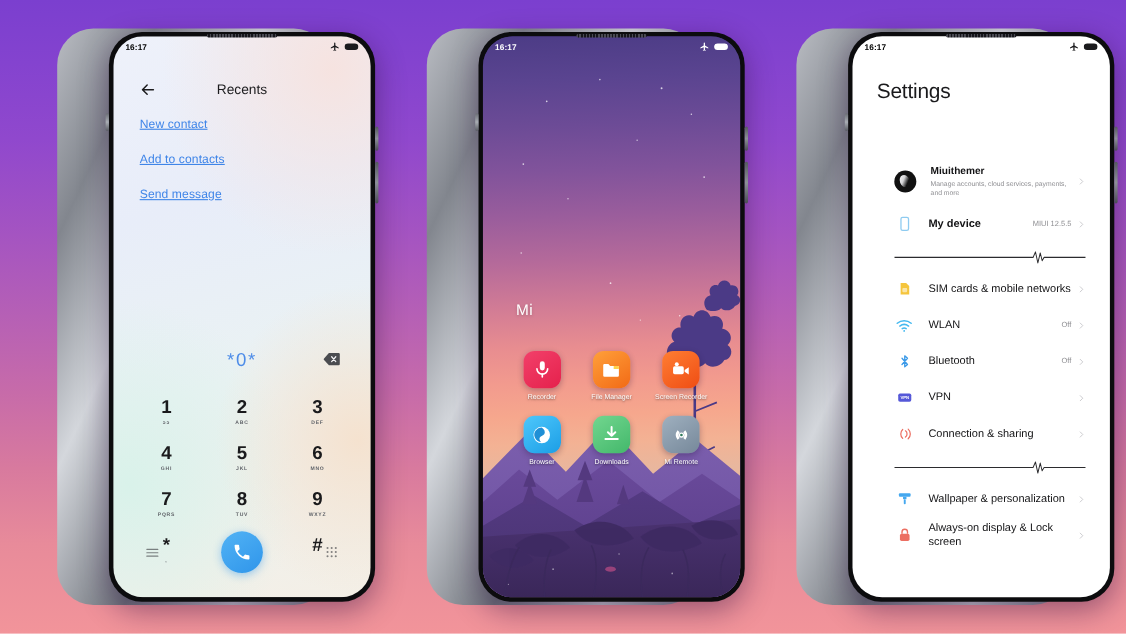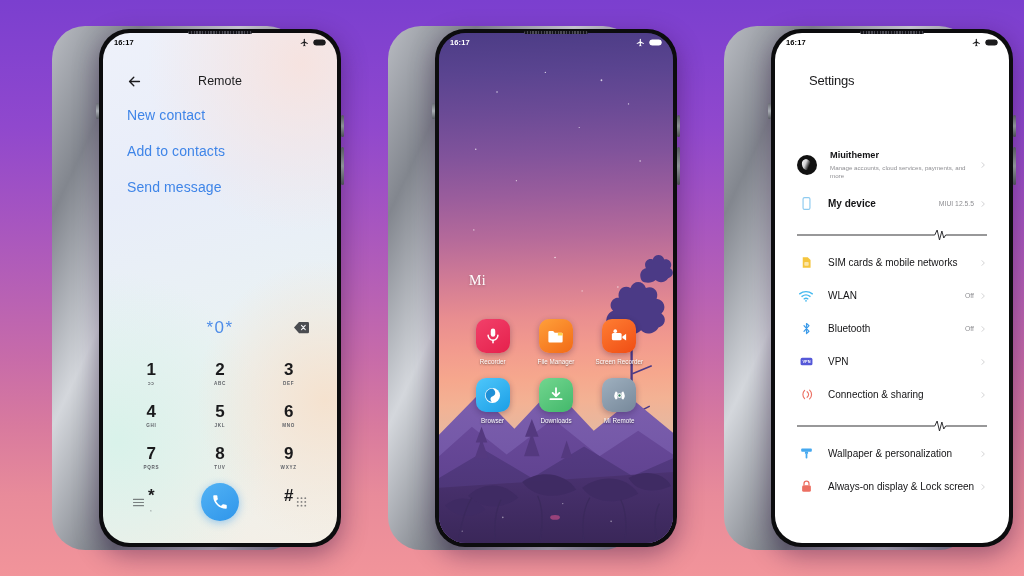--- a/index.html
+++ b/index.html
@@ -85,21 +85,21 @@
   }
   .dl-back{
     position:absolute; left:22px; width:18px;height:18px;
     display:flex;align-items:center;justify-content:center;
   }
   .dl-title{
     width:100%; text-align:center; font-size:12.5px; color:#1c1c1e; font-weight:400;
   }
   .dl-links{ position:absolute; top:74px; left:24px; right:16px; }
   .dl-link{
-    font-size:14px; color:#3f85e8; margin-bottom:20px; letter-spacing:.1px;
+    font-size:11px; color:#3f85e8; margin-bottom:20px; letter-spacing:.1px;text-decoration:underline;
   }
   .dl-display{
     position:absolute; top:282px; left:0; right:0; height:26px;
   }
   .dl-number{
     text-align:center; font-size:17px; color:#4d8ce8; letter-spacing:1.5px;
     font-weight:400; line-height:26px;
   }
   .dl-backspace{
     position:absolute; right:28px; top:5px; width:15px;height:13px;
@@ -136,21 +136,20 @@
     position:absolute; inset:0;
     background:linear-gradient(178deg,
       #4c3c86 0%, #5a4490 8%, #6c4b96 16%, #81539b 24%,
       #9a5d9c 32%, #b56a9a 40%, #d27c95 48%, #e88d90 55%,
       #f29a8e 61%, #f6a78d 67%, #f3b294 72%, #e8b79e 77%);
   }
   .mi-label{
     position:absolute; left:30px; top:240px;
     font-size:14px; color:#fff; letter-spacing:.4px;
     text-shadow:0 1px 3px rgba(0,0,0,.22);
-    font-family:Liberation Serif, serif;
   }
   .apps{
     position:absolute; top:286px; left:22px; right:22px;
     display:grid; grid-template-columns:repeat(3,1fr);
     row-gap:12px; z-index:10;
   }
   .app{ display:flex; flex-direction:column; align-items:center; cursor:pointer;}
   .app-ic{
     width:34px;height:34px;border-radius:10px;
     display:flex;align-items:center;justify-content:center;
@@ -160,30 +159,30 @@
     margin-top:5px; font-size:6.3px; color:#fff; text-align:center;
     line-height:8px; text-shadow:0 1px 2px rgba(0,0,0,.55);
     max-width:48px;
   }
 
   
   #phone3-outer{ left:724px; top:26px; width:248px; height:524px; }
   #phone3{ left:727px; top:29px; width:242px; height:518px; }
   .set-screen{ background:#fff; }
   .set-title{
-    position:absolute; top:40px; left:34px;
-    font-size:13px; font-weight:400; color:#1a1a1c; letter-spacing:-.2px;
+    position:absolute; top:40px; left:22px;
+    font-size:19px; font-weight:400; color:#1a1a1c; letter-spacing:-.2px;
   }
   .search-box{
     position:absolute; top:74px; left:22px; right:22px; height:25px;
     background:#f1f1f3; border-radius:13px;
     display:flex; align-items:center; padding:0 10px; gap:7px;
   }
   .search-ph{ font-size:8.5px; color:#9a9a9e; }
-  .set-list{ position:absolute; top:110px; left:0; right:0; bottom:0;}
+  .set-list{ position:absolute; top:110px; left:0; right:0; bottom:0;padding-left:16px;}
   .srow{
     display:flex; align-items:center; min-height:33px;
     padding:0 22px 0 22px; cursor:pointer;
   }
   .srow .sic{ width:18px; height:18px; flex:0 0 18px; display:flex; align-items:center; justify-content:center; }
   .srow .stxt{ flex:1; margin-left:13px; min-width:0;}
   .srow .slabel{ font-size:10px; color:#131315; font-weight:400; line-height:11.5px;}
   .srow .ssub{ font-size:6.2px; color:#8e8e92; line-height:8.2px; margin-top:2px;}
   .srow .sval{ font-size:6.8px; color:#8e8e92; margin-right:5px; white-space:nowrap;}
   .chev{ width:8px;height:8px; flex:0 0 8px;}
@@ -226,21 +225,21 @@
           </svg>
       </div>
     </div>
 
     <div class="dl-header">
       <div class="dl-back">
         <svg viewBox="0 0 24 24" width="17" height="17">
             <path fill="none" stroke="#1b1b1d" stroke-width="1.9" stroke-linecap="round" stroke-linejoin="round" d="M19 12H5m0 0 6-6m-6 6 6 6"></path>
           </svg>
       </div>
-      <div class="dl-title">Remote</div>
+      <div class="dl-title">Recents</div>
     </div>
 
     <div class="dl-links">
       <div class="dl-link">New contact</div>
       <div class="dl-link">Add to contacts</div>
       <div class="dl-link">Send message</div>
     </div>
 
     <div class="dl-display">
       <div class="dl-number">*0*</div>

